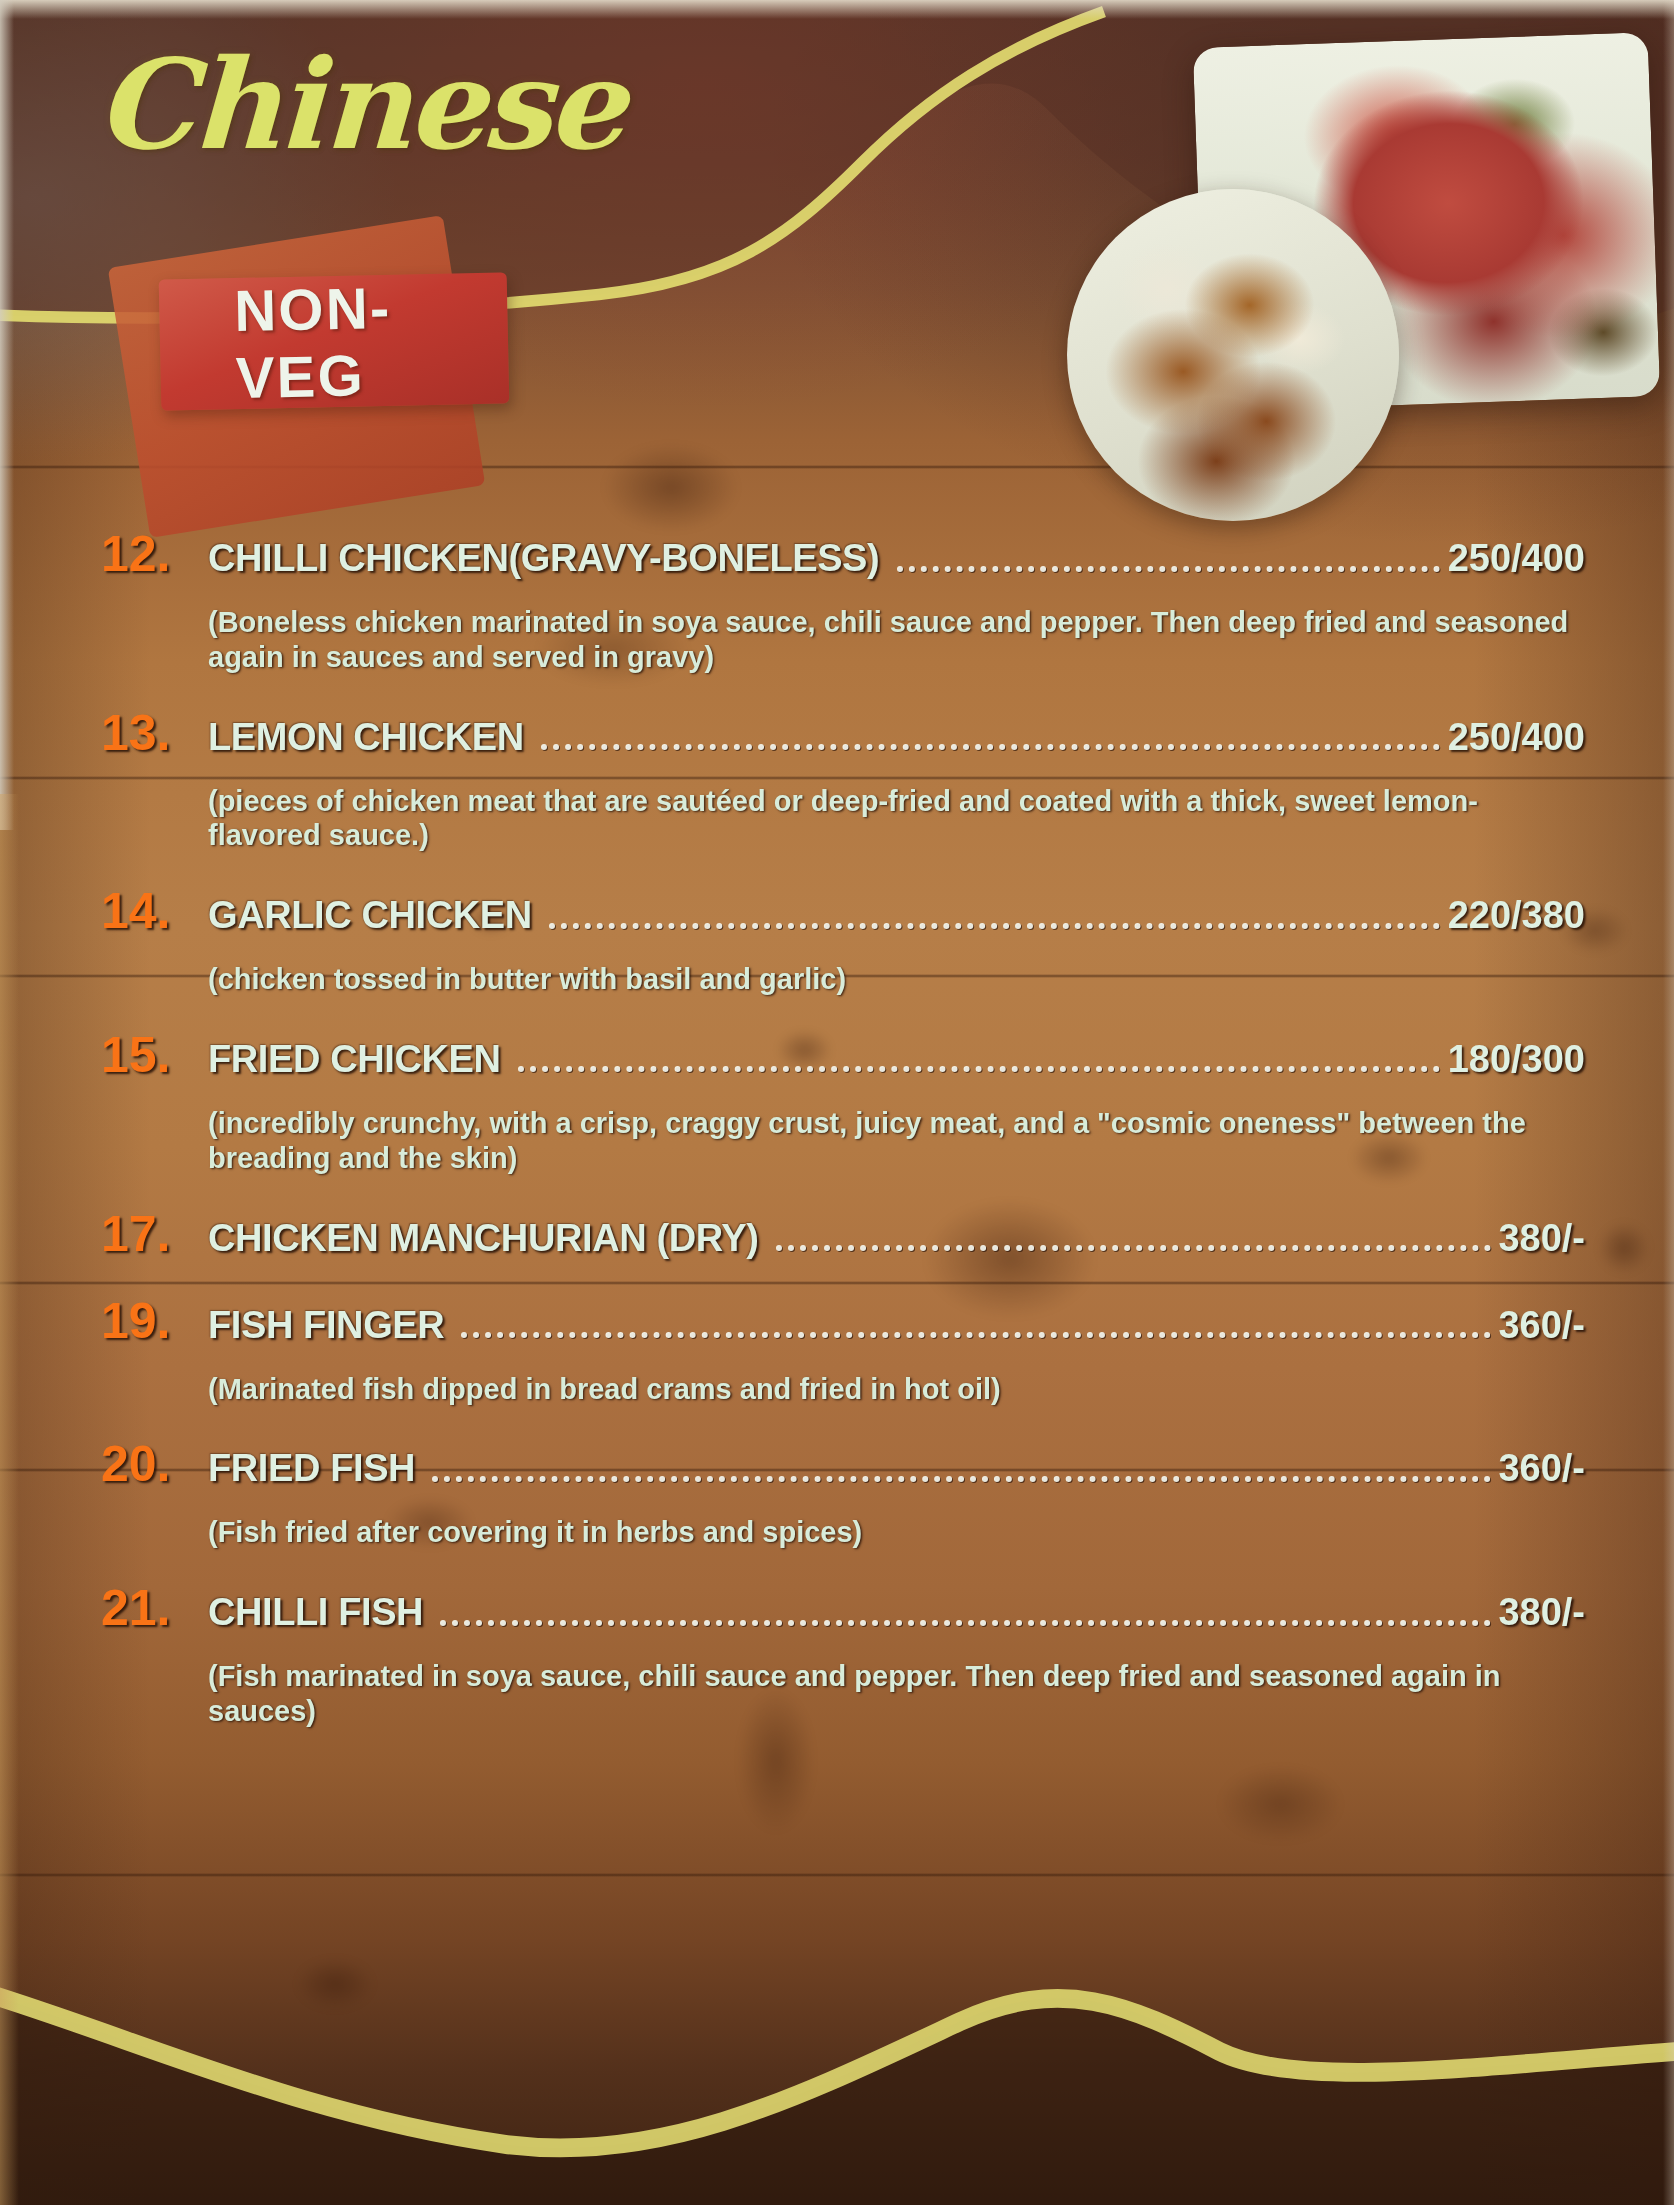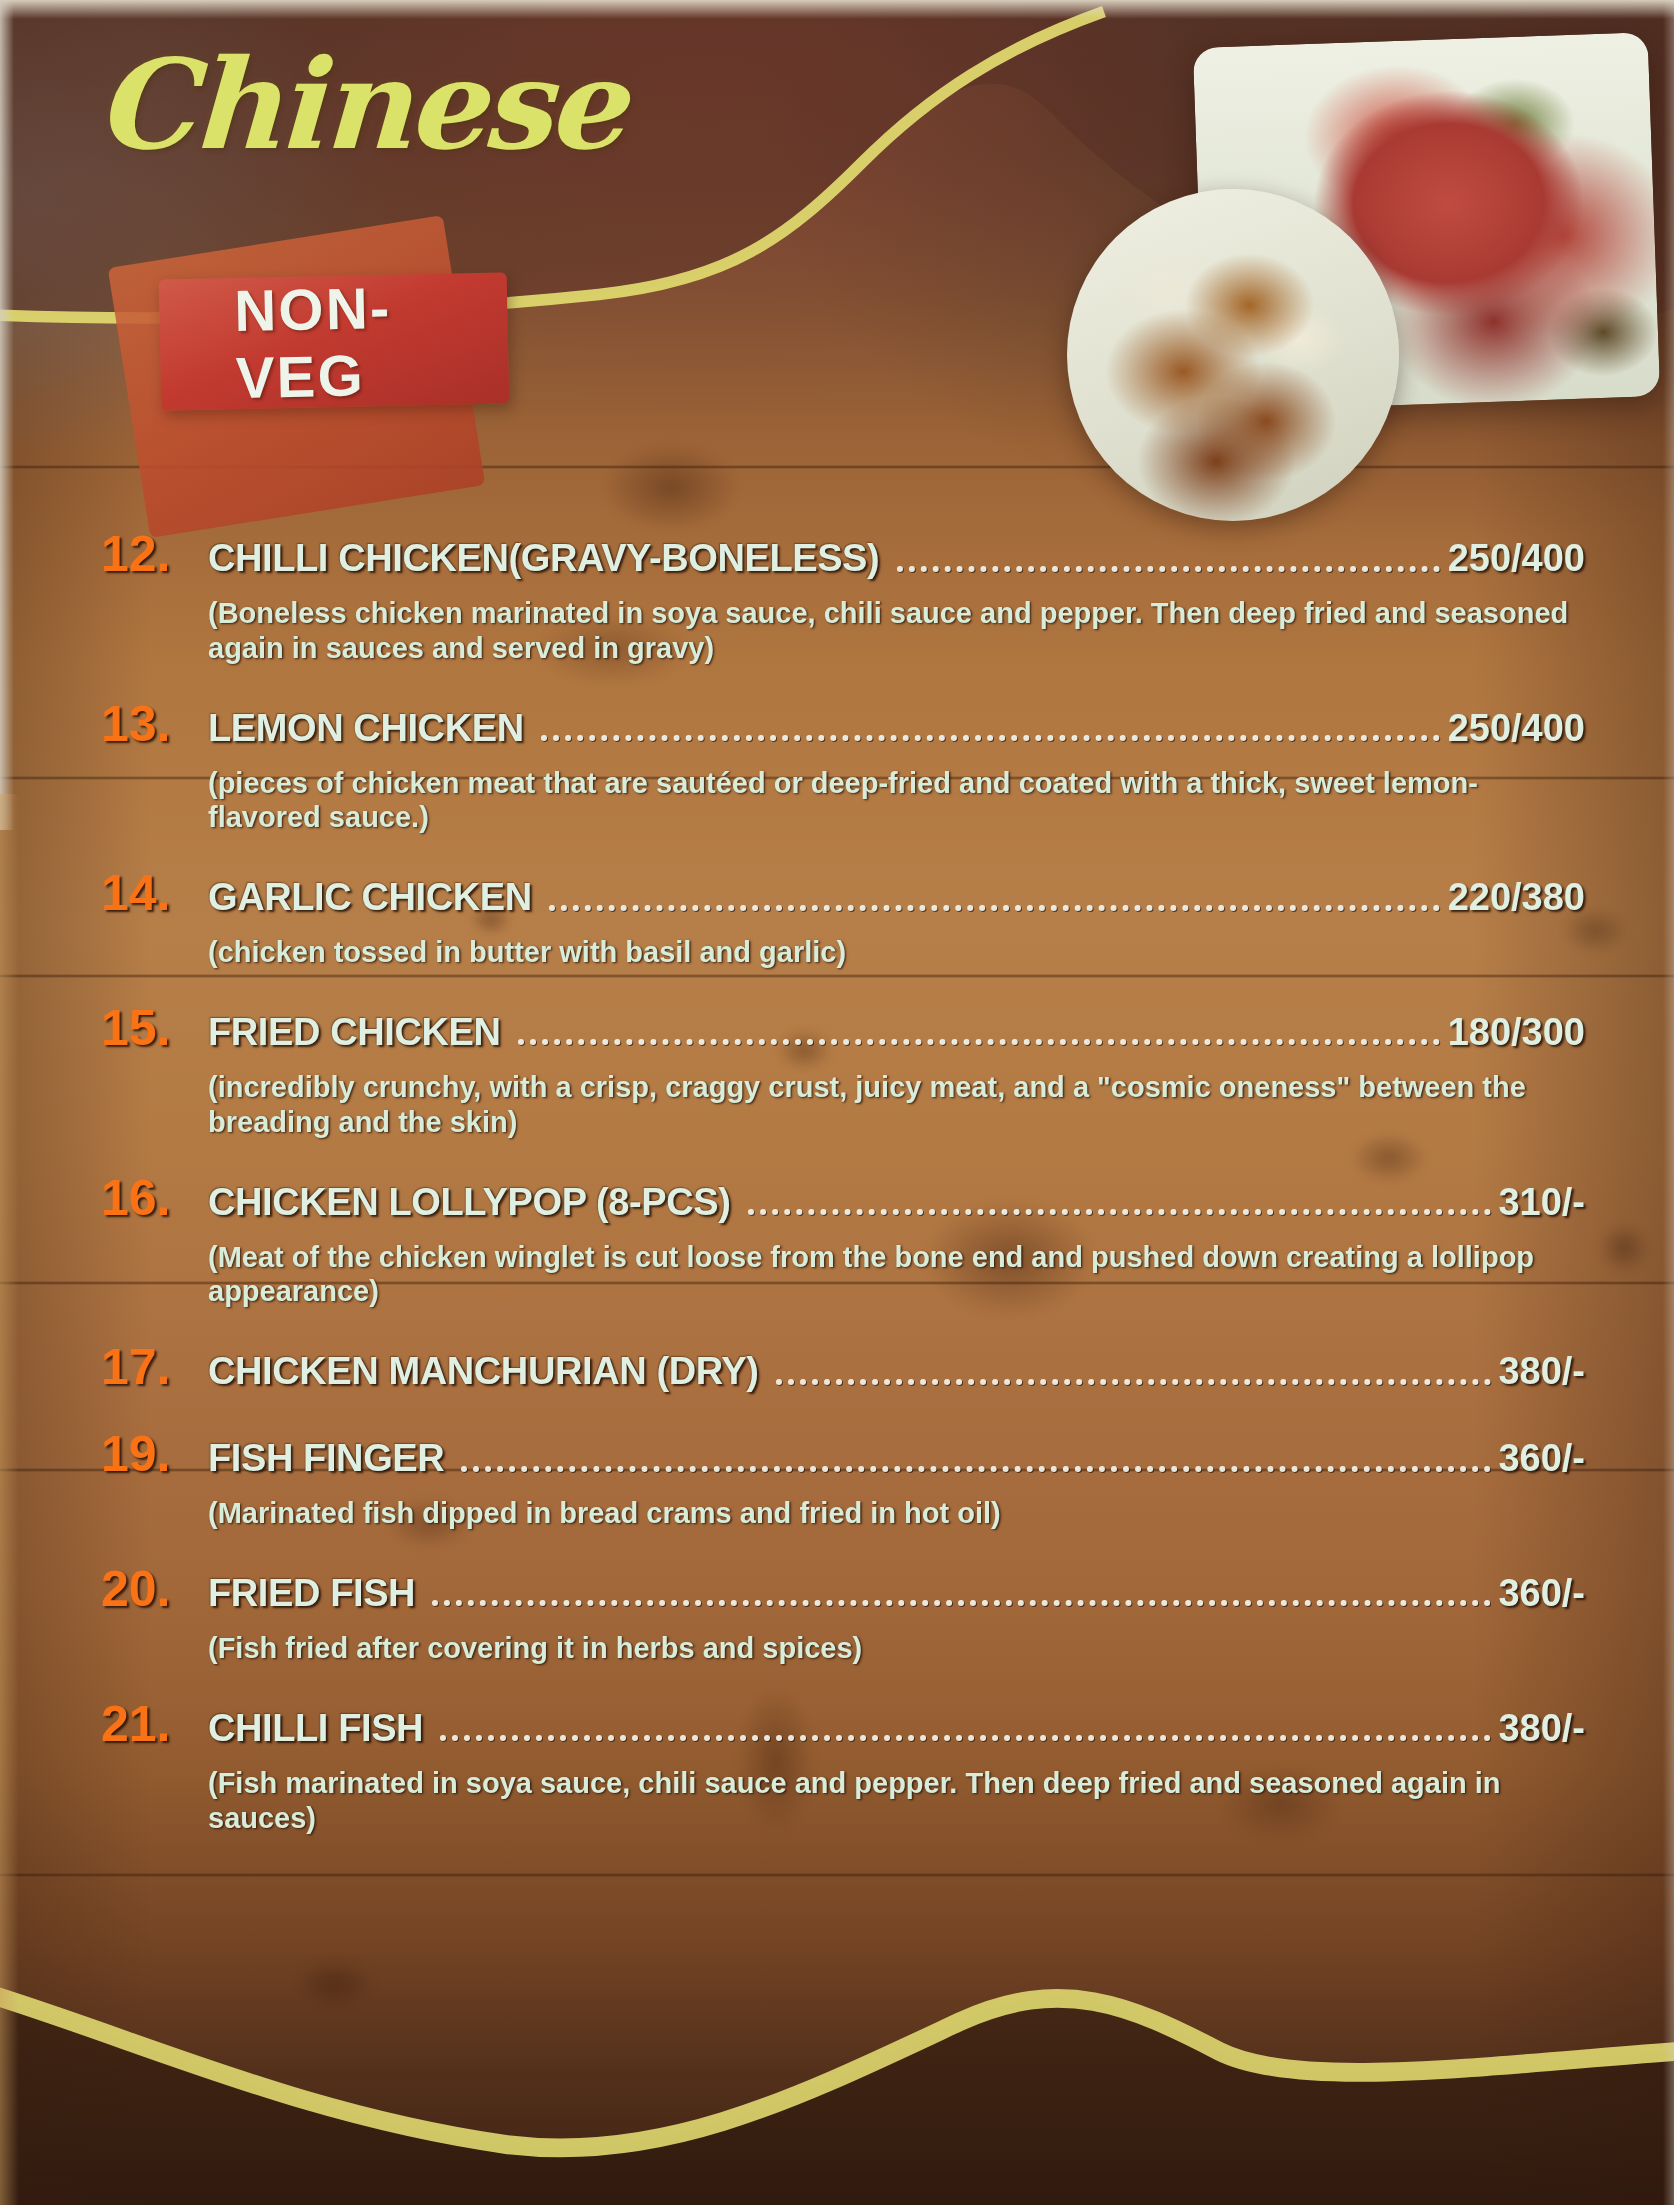--- a/index.html
+++ b/index.html
@@ -114,21 +114,21 @@
     flex:1;min-width:29px;align-self:flex-end;height:0;
     border-bottom:6.5px dotted rgba(246,249,240,0.92);
     margin:0 7.2px 11.5px 10px;
     filter:drop-shadow(1.4px 1.4px 0.7px rgba(34,14,5,0.7));
   }
   .item-price{
     font-size:38px;font-weight:bold;color:#dff0e2;white-space:nowrap;
     text-shadow:2.2px 2.2px 2.2px rgba(34,14,5,0.85);
   }
   .item-desc{
-    margin-left:107px;max-width:1389px;margin-top:13px;
+    margin-left:107px;max-width:1389px;margin-top:22px;
     font-size:29px;font-weight:bold;line-height:1.2;color:#d8ecda;
     text-shadow:1.4px 1.4px 2.2px rgba(34,14,5,0.8);
   }
 </style>
 </head>
 <body>
 
 <div class="page">
 
   <div class="bg-wood"></div>
@@ -206,29 +206,20 @@
       <div class="item-row">
         <span class="item-num">15.</span>
         <span class="item-name">FRIED CHICKEN</span>
         <span class="dot-leader"></span>
         <span class="item-price">180/300</span>
       </div>
       <div class="item-desc">(incredibly crunchy, with a crisp, craggy crust, juicy meat, and a "cosmic oneness" between the breading and the skin)</div>
     </div>
       <div class="item">
       <div class="item-row">
-        <span class="item-num">16.</span>
-        <span class="item-name">CHICKEN LOLLYPOP (8-PCS)</span>
-        <span class="dot-leader"></span>
-        <span class="item-price">310/-</span>
-      </div>
-      <div class="item-desc">(Meat of the chicken winglet is cut loose from the bone end and pushed down creating a lollipop appearance)</div>
-    </div>
-      <div class="item">
-      <div class="item-row">
         <span class="item-num">17.</span>
         <span class="item-name">CHICKEN MANCHURIAN (DRY)</span>
         <span class="dot-leader"></span>
         <span class="item-price">380/-</span>
       </div>
     </div>
       <div class="item">
     </div>
       <div class="item">
       <div class="item-row">

